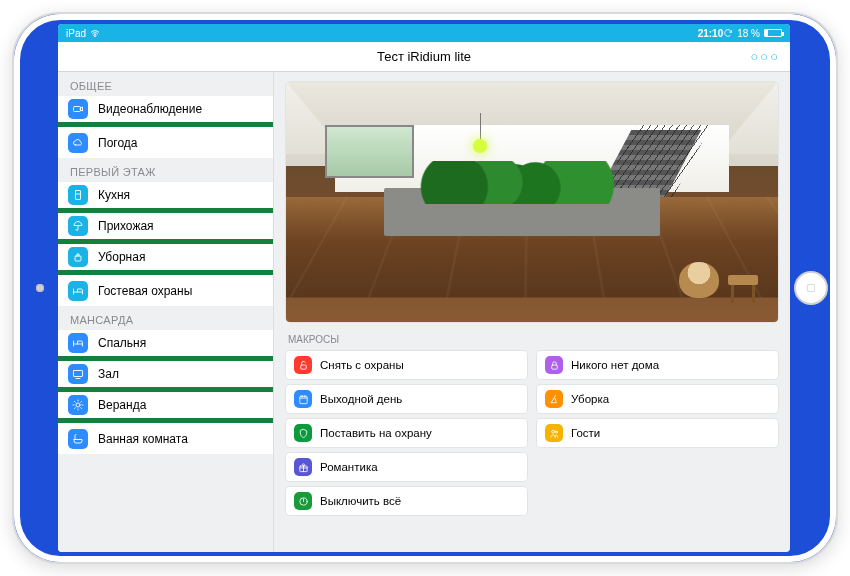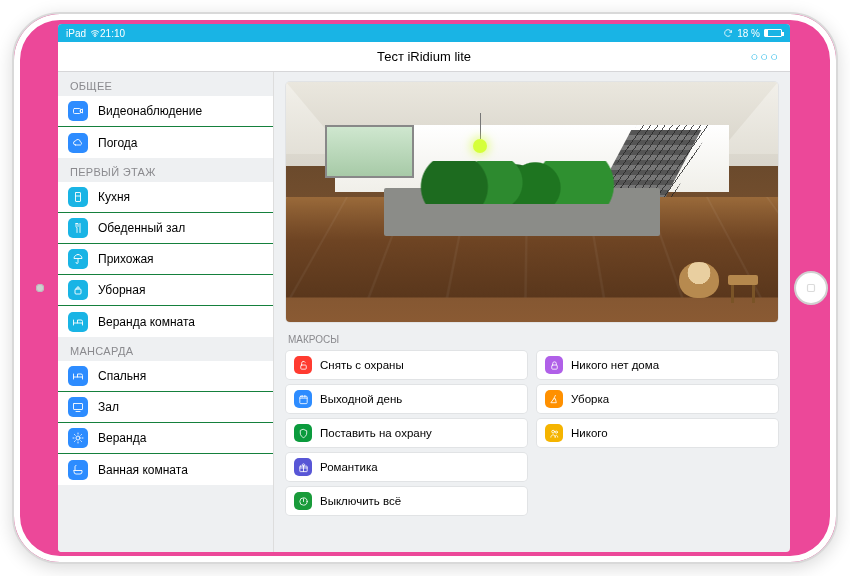--- a/index.html
+++ b/index.html
@@ -13,21 +13,21 @@
     width: 850px;
     height: 576px;
     overflow: hidden;
   }
   
   .tablet {
     width: 826px;
     height: 552px;
     border: 2px solid #d9d9d9;
     border-radius: 48px;
-    background: #ec4899;
+    background: #1d4ed8;
     box-shadow: 0 4px 18px rgba(0,0,0,.15), inset 0 0 0 6px #fff;
     padding: 10px 46px 10px 44px;
     position: relative;
     display: flex;
   }
   .camera {
     position: absolute;
     left: 22px;
     top: 50%;
     width: 8px;
@@ -65,21 +65,21 @@
   .statusbar {
     height: 18px;
     background: #19b4e5;
     color: #fff;
     font-size: 10px;
     display: flex;
     align-items: center;
     padding: 0 8px;
   }
   .statusbar .left, .statusbar .right { display:flex; align-items:center; gap:4px; }
-  .statusbar .center { flex:1; text-align:left; font-weight:400; }
+  .statusbar .center { flex:1; text-align:right; font-weight:700; }
   .battery {
     width: 18px; height: 8px; border:1px solid #fff; border-radius:1px;
     position:relative;
   }
   .battery::after{content:"";position:absolute;right:-3px;top:2px;width:2px;height:4px;background:#fff;}
   .battery .fill{height:100%;width:18%;background:#fff;}
 
   .navbar {
     height: 30px;
     background: #fff;
@@ -119,21 +119,21 @@
     letter-spacing: .3px;
     padding: 8px 12px 4px;
     text-transform: uppercase;
   }
   .rows { background:#fff; }
   .row {
     display:flex;
     align-items:center;
     height: 31px;
     padding: 0 10px;
-    border-bottom: 1px solid #15803d;
+    border-bottom: 5px solid #15803d;
     font-size: 12px;
     color:#000;
     cursor:pointer;
   }
   .row:last-child { border-bottom: none; }
   .icon-sq {
     width:20px;height:20px;border-radius:5px;
     display:flex;align-items:center;justify-content:center;
     margin-right:10px;flex-shrink:0;
     color:#fff;
@@ -294,49 +294,41 @@
                 <svg viewBox="0 0 24 24" stroke="currentColor" fill="none" stroke-width="1.8" stroke-linecap="round" stroke-linejoin="round">
                   <rect x="7" y="3" width="10" height="18" rx="1"></rect>
                   <line x1="7" y1="10" x2="17" y2="10"></line>
                 </svg>
               </div>
               <span>Кухня</span>
             </div>
             <div class="row">
               <div class="icon-sq c-cyan">
                 <svg viewBox="0 0 24 24" stroke="currentColor" fill="none" stroke-width="1.8" stroke-linecap="round" stroke-linejoin="round">
-                  <path d="M8 3v6a2 2 0 002 2v10M8 3h4v6M16 3v18"></path>
-                </svg>
-              </div>
-              <span>Обеденный зал</span>
-            </div>
-            <div class="row">
-              <div class="icon-sq c-cyan">
-                <svg viewBox="0 0 24 24" stroke="currentColor" fill="none" stroke-width="1.8" stroke-linecap="round" stroke-linejoin="round">
                   <path d="M12 3a8 8 0 018 8H4a8 8 0 018-8zM12 11v8a2 2 0 01-4 0"></path>
                 </svg>
               </div>
               <span>Прихожая</span>
             </div>
             <div class="row">
               <div class="icon-sq c-cyan">
                 <svg viewBox="0 0 24 24" stroke="currentColor" fill="none" stroke-width="1.8" stroke-linecap="round" stroke-linejoin="round">
                   <rect x="6" y="10" width="12" height="10" rx="2"></rect>
                   <path d="M10 10V6h4v4"></path>
                 </svg>
               </div>
               <span>Уборная</span>
             </div>
             <div class="row">
               <div class="icon-sq c-cyan">
                 <svg viewBox="0 0 24 24" stroke="currentColor" fill="none" stroke-width="1.8" stroke-linecap="round" stroke-linejoin="round">
                   <path d="M3 18V8m0 6h18v4M21 14v-3a3 3 0 00-3-3h-7v6"></path>
                 </svg>
               </div>
-              <span>Веранда комната</span>
+              <span>Гостевая охраны</span>
             </div>
           </div>
           <div class="section-header">МАНСАРДА</div>
           <div class="rows">
             <div class="row">
               <div class="icon-sq c-blue">
                 <svg viewBox="0 0 24 24" stroke="currentColor" fill="none" stroke-width="1.8" stroke-linecap="round" stroke-linejoin="round">
                   <path d="M3 18V8m0 6h18v4M21 14v-3a3 3 0 00-3-3h-7v6"></path>
                 </svg>
               </div>
@@ -460,20 +452,20 @@
                 <span>Уборка</span>
               </div>
               <div class="macro">
                 <div class="icon-sq c-amber">
                   <svg viewBox="0 0 24 24" stroke="currentColor" fill="none" stroke-width="1.8" stroke-linecap="round" stroke-linejoin="round">
                     <circle cx="9" cy="8" r="3"></circle>
                     <circle cx="16" cy="9" r="2.4"></circle>
                     <path d="M4 20c0-3 2.5-5 5-5s5 2 5 5M13 20c0-2.5 1.5-4 3-4s3 1.5 3 4"></path>
                   </svg>
                 </div>
-                <span>Никого</span>
+                <span>Гости</span>
               </div>
             </div>
         </div>
       </div>
     </div>
   </div>
 </div>
 
 </body></html>

